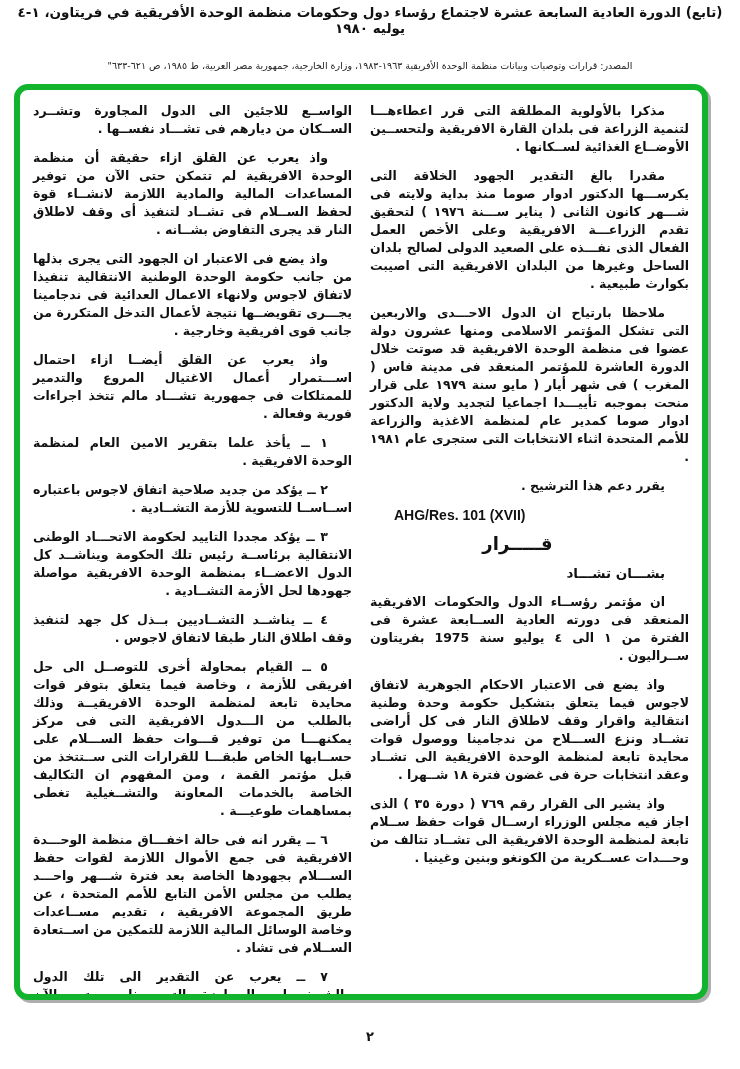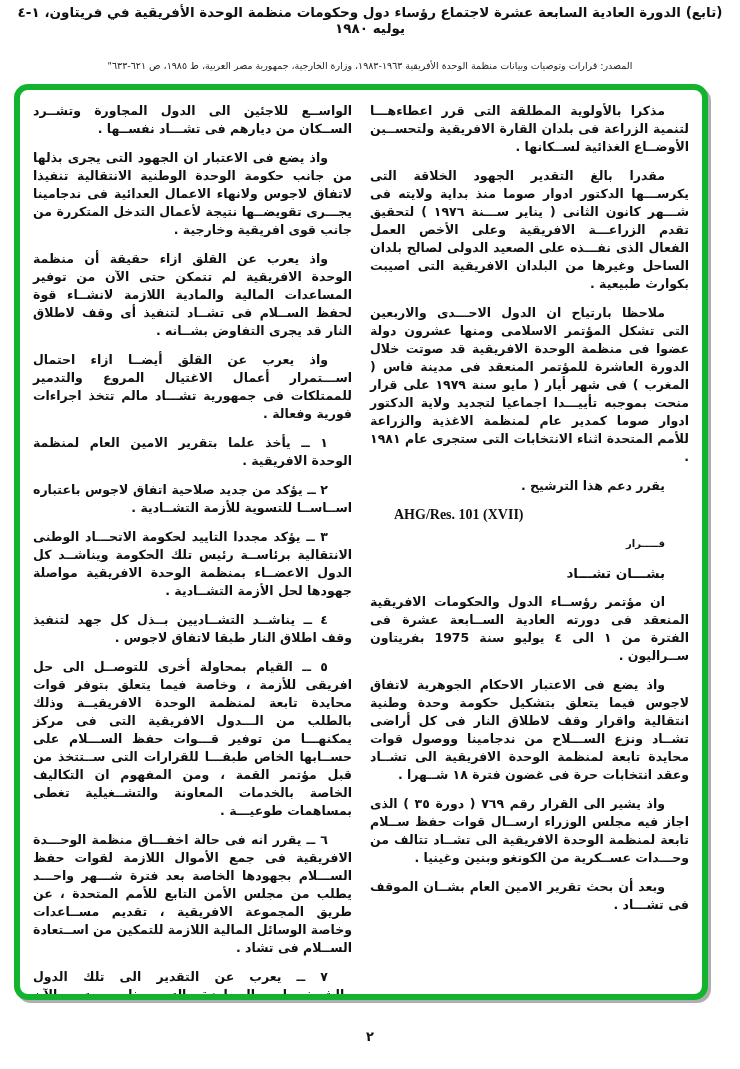--- a/index.html
+++ b/index.html
@@ -48,24 +48,24 @@
   }
   .col p.cont{text-indent:0;}
   .decision-line{
     text-indent:26px;text-align:right;
     margin:0 0 24px 0;
   }
   .res-ref{
     direction:ltr;text-align:left;
     font-size:14px;font-weight:bold;
     margin:10px 0 22px 0;text-indent:0;
-    font-family:Liberation Serif, serif;
+    font-family:Liberation Sans, sans-serif;
   }
   .res-heading{
-    text-align:right;font-size:10px;font-weight:bold;
+    text-align:center;font-size:18px;font-weight:bold;
     margin:0 0 18px 0;text-indent:0;
   }
   .res-subject{
     text-align:right;font-size:13.5px;font-weight:bold;
     margin:0 0 18px 0;text-indent:0;
   }
   
   .footer{
     position:absolute;left:0;right:0;top:1026px;
     text-align:center;
@@ -87,27 +87,26 @@
       <p>مذكرا بالأولوية المطلقة التى قرر اعطاءهـــا لتنمية الزراعة فى بلدان القارة الافريقية ولتحســين الأوضــاع الغذائية لســكانها .</p>
       <p>مقدرا بالغ التقدير الجهود الخلاقة التى يكرســـها الدكتور ادوار صوما منذ بداية ولايته فى شـــهر كانون الثانى ( يناير ســـنة ١٩٧٦ ) لتحقيق تقدم الزراعـــة الافريقية وعلى الأخص العمل الفعال الذى نفـــذه على الصعيد الدولى لصالح بلدان الساحل وغيرها من البلدان الافريقية التى اصيبت بكوارث طبيعية .</p>
       <p>ملاحظا بارتياح ان الدول الاحـــدى والاربعين التى تشكل المؤتمر الاسلامى ومنها عشرون دولة عضوا فى منظمة الوحدة الافريقية قد صوتت خلال الدورة العاشرة للمؤتمر المنعقد فى مدينة فاس ( المغرب ) فى شهر أيار ( مايو سنة ١٩٧٩ على قرار منحت بموجبه تأييـــدا اجماعيا لتجديد ولاية الدكتور ادوار صوما كمدير عام لمنظمة الاغذية والزراعة للأمم المتحدة اثناء الانتخابات التى ستجرى عام ١٩٨١ .</p>
       <p class="decision-line">يقرر دعم هذا الترشيح .</p>
       <p class="res-ref">AHG/Res. 101 (XVII)</p>
       <p class="res-heading">قـــــرار</p>
       <p class="res-subject">بشـــان تشـــاد</p>
       <p>ان مؤتمر رؤســاء الدول والحكومات الافريقية المنعقد فى دورته العادية الســابعة عشرة فى الفترة من ١ الى ٤ يوليو سنة 1975 بفريتاون ســراليون .</p>
       <p>واذ يضع فى الاعتبار الاحكام الجوهرية لاتفاق لاجوس فيما يتعلق بتشكيل حكومة وحدة وطنية انتقالية واقرار وقف لاطلاق النار فى كل أراضى تشــاد ونزع الســـلاح من ندجامينا ووصول قوات محايدة تابعة لمنظمة الوحدة الافريقية الى تشــاد وعقد انتخابات حرة فى غضون فترة ١٨ شــهرا .</p>
       <p>واذ يشير الى القرار رقم ٧٦٩ ( دورة ٣٥ ) الذى اجاز فيه مجلس الوزراء ارســال قوات حفظ ســلام تابعة لمنظمة الوحدة الافريقية الى تشــاد تتالف من وحـــدات عســكرية من الكونغو وبنين وغينيا .</p>
-      <p>وبعد أن بحث تقرير الامين العام بشــان الموقف فى تشـــاد .</p>
     </div>
 
     <div class="col">
       <p class="cont">الواســع للاجئين الى الدول المجاورة وتشــرد الســكان من ديارهم فى تشـــاد نفســها .</p>
+      <p>واذ يعرب عن القلق ازاء حقيقة أن منظمة الوحدة الافريقية لم تتمكن حتى الآن من توفير المساعدات المالية والمادية اللازمة لانشــاء قوة لحفظ الســلام فى تشــاد لتنفيذ أى وقف لاطلاق النار قد يجرى التفاوض بشــانه .</p>
       <p>واذ يضع فى الاعتبار ان الجهود التى يجرى بذلها من جانب حكومة الوحدة الوطنية الانتقالية تنفيذا لاتفاق لاجوس ولانهاء الاعمال العدائية فى ندجامينا يجـــرى تقويضــها نتيجة لأعمال التدخل المتكررة من جانب قوى افريقية وخارجية .</p>
-      <p>واذ يعرب عن القلق ازاء حقيقة أن منظمة الوحدة الافريقية لم تتمكن حتى الآن من توفير المساعدات المالية والمادية اللازمة لانشــاء قوة لحفظ الســلام فى تشــاد لتنفيذ أى وقف لاطلاق النار قد يجرى التفاوض بشــانه .</p>
       <p>واذ يعرب عن القلق أيضــا ازاء احتمال اســـتمرار أعمال الاغتيال المروع والتدمير للممتلكات فى جمهورية تشـــاد مالم تتخذ اجراءات فورية وفعالة .</p>
       <p>١ ــ يأخذ علما بتقرير الامين العام لمنظمة الوحدة الافريقية .</p>
       <p>٢ ــ يؤكد من جديد صلاحية اتفاق لاجوس باعتباره اســاســا للتسوية للأزمة التشــادية .</p>
       <p>٣ ــ يؤكد مجددا التاييد لحكومة الاتحـــاد الوطنى الانتقالية برئاســة رئيس تلك الحكومة ويناشــد كل الدول الاعضــاء بمنظمة الوحدة الافريقية مواصلة جهودها لحل الأزمة التشــادية .</p>
       <p>٤ ــ يناشــد التشــاديين بــذل كل جهد لتنفيذ وقف اطلاق النار طبقا لاتفاق لاجوس .</p>
       <p>٥ ــ القيام بمحاولة أخرى للتوصــل الى حل افريقى للأزمة ، وخاصة فيما يتعلق بتوفر قوات محايدة تابعة لمنظمة الوحدة الافريقيــة وذلك بالطلب من الـــدول الافريقية التى فى مركز يمكنهـــا من توفير قـــوات حفظ الســـلام على حســابها الخاص طبقـــا للقرارات التى ســتتخذ من قبل مؤتمر القمة ، ومن المفهوم ان التكاليف الخاصة بالخدمات المعاونة والتشــغيلية تغطى بمساهمات طوعيـــة .</p>
       <p>٦ ــ يقرر انه فى حالة اخفـــاق منظمة الوحـــدة الافريقية فى جمع الأموال اللازمة لقوات حفظ الســـلام بجهودها الخاصة بعد فترة شـــهر واحـــد يطلب من مجلس الأمن التابع للأمم المتحدة ، عن طريق المجموعة الافريقية ، تقديم مســاعدات وخاصة الوسائل المالية اللازمة للتمكين من اســتعادة الســلام فى تشاد .</p>
       <p>٧ ــ يعرب عن التقدير الى تلك الدول والشــخصيات البـــارزة التى بذلت حتى الآن مســاهمات جليلة لحل المشــكلة التشــادية .</p>
     </div>
 

